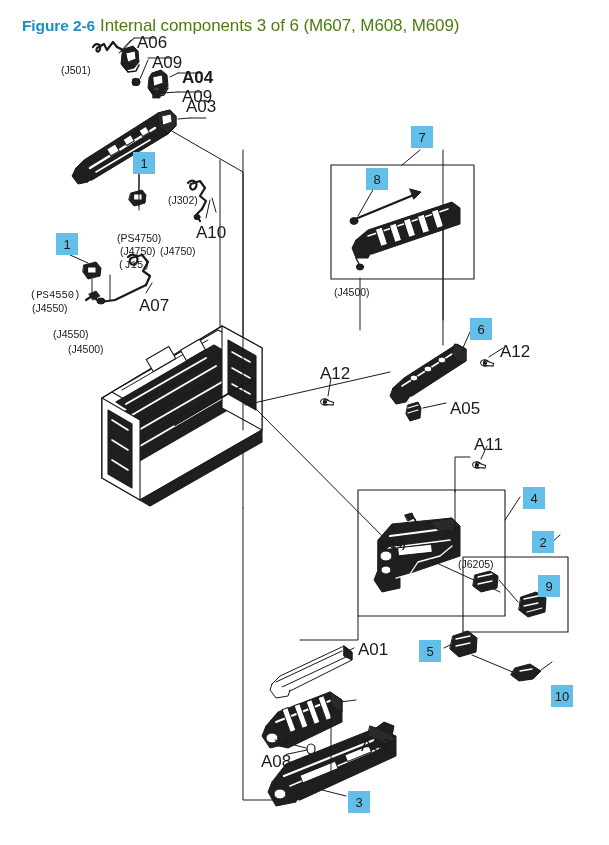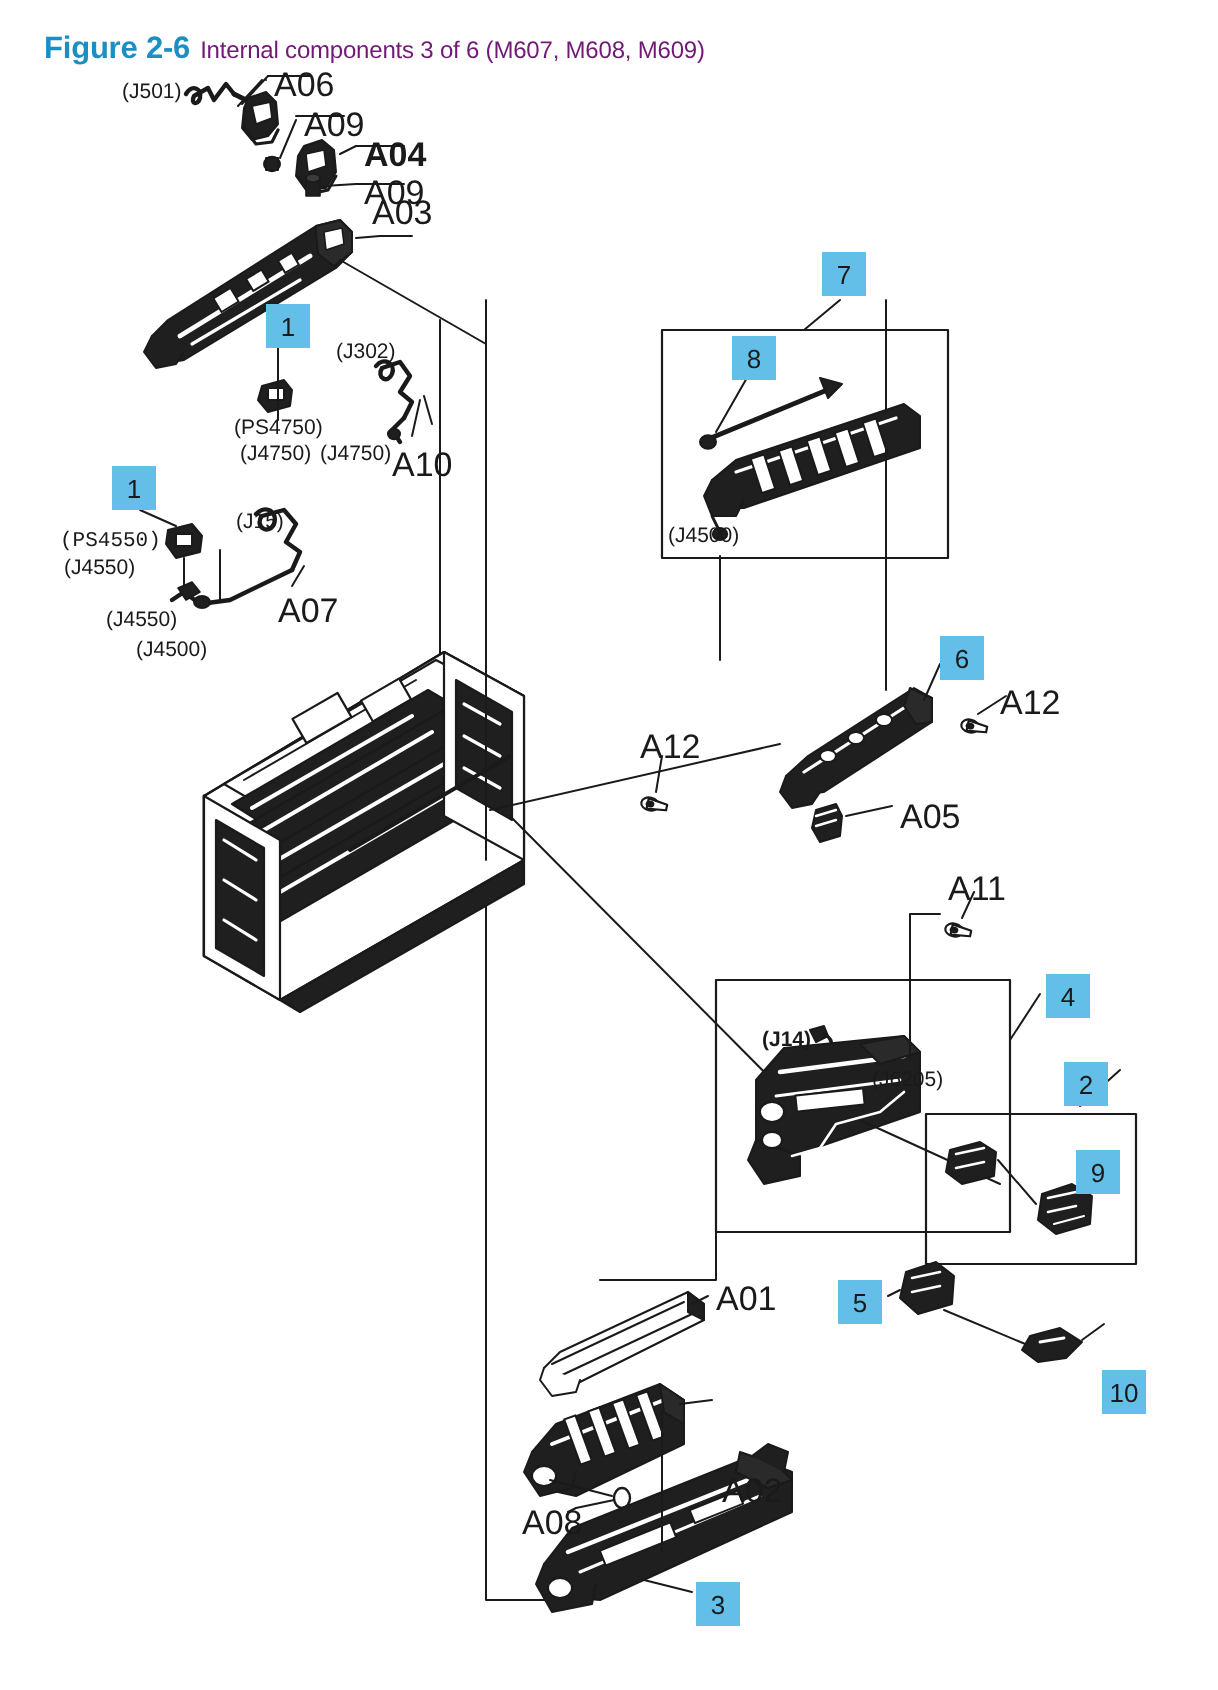--- a/index.html
+++ b/index.html
@@ -11,35 +11,35 @@
   }
   #page{position:absolute;inset:0;width:609px;height:845px;background:#fff;}
 
   
   .title-bar{position:absolute;left:22px;top:16px;white-space:nowrap;}
   .fig-num{
     font-size:15.5px;font-weight:bold;color:#1b8fc4;letter-spacing:-0.1px;
     font-family:"Liberation Sans","DejaVu Sans",sans-serif;
   }
   .fig-title{
-    font-size:12px;color:#701a75;margin-left:5px;letter-spacing:-0.1px;
+    font-size:17px;color:#4d7c0f;margin-left:5px;letter-spacing:-0.1px;
     font-family:"Liberation Sans","DejaVu Sans",sans-serif;
   }
 
   
   #art{position:absolute;left:0;top:0;width:609px;height:845px;}
 
   
   .lbl{
     position:absolute;color:#1a1a1a;white-space:nowrap;
     font-family:"Liberation Sans","DejaVu Sans",sans-serif;
     line-height:1;
   }
   .lbl-part{font-size:17px;}
-  .lbl-conn{font-size:10.5px;}
+  .lbl-conn{font-size:10.5px;margin-top:24px;}
 
   
   .callout{
     position:absolute;width:22px;height:22px;background:#63bfe8;
     color:#1a1a1a;font-size:13px;
     font-family:"Liberation Sans","DejaVu Sans",sans-serif;
     display:flex;align-items:center;justify-content:center;
     box-sizing:border-box;
   }
 </style>
@@ -369,28 +369,28 @@
   <div class="lbl lbl-part" style="left:474px;top:436px;">A11</div>
   <div class="lbl lbl-part" style="left:358px;top:641px;">A01</div>
   <div class="lbl lbl-part" style="left:361px;top:697px;margin-top:40px;">A02</div>
   <div class="lbl lbl-part" style="left:261px;top:753px;">A08</div>
 
   <div class="lbl lbl-conn" style="left:61px;top:41px;">(J501)</div>
   <div class="lbl lbl-conn" style="left:168px;top:171px;">(J302)</div>
   <div class="lbl lbl-conn" style="left:117px;top:209px;">(PS4750)</div>
   <div class="lbl lbl-conn" style="left:120px;top:222px;">(J4750)</div>
   <div class="lbl lbl-conn" style="left:160px;top:222px;">(J4750)</div>
-  <div class="lbl lbl-conn" style="left:118px;top:256px;">(J15)</div>
+  <div class="lbl lbl-conn" style="left:118px;top:236px;font-family:Liberation Mono, monospace;">(J15)</div>
   <div class="lbl lbl-conn" style="left:30px;top:266px;font-family:Liberation Mono, monospace;">(PS4550)</div>
   <div class="lbl lbl-conn" style="left:32px;top:279px;">(J4550)</div>
   <div class="lbl lbl-conn" style="left:53px;top:305px;">(J4550)</div>
   <div class="lbl lbl-conn" style="left:68px;top:320px;">(J4500)</div>
   <div class="lbl lbl-conn" style="left:334px;top:263px;">(J4500)</div>
   <div class="lbl lbl-conn" style="left:381px;top:515px;font-weight:bold;">(J14)</div>
-  <div class="lbl lbl-conn" style="left:436px;top:535px;">(J6205)</div>
+  <div class="lbl lbl-conn" style="left:458px;top:535px;">(J6205)</div>
 
   <div class="callout" style="left:133px;top:152px;">1</div>
   <div class="callout" style="left:56px;top:233px;">1</div>
   <div class="callout" style="left:411px;top:126px;">7</div>
   <div class="callout" style="left:366px;top:168px;">8</div>
   <div class="callout" style="left:470px;top:318px;">6</div>
   <div class="callout" style="left:523px;top:487px;">4</div>
   <div class="callout" style="left:532px;top:531px;">2</div>
   <div class="callout" style="left:538px;top:575px;">9</div>
   <div class="callout" style="left:419px;top:640px;">5</div>

